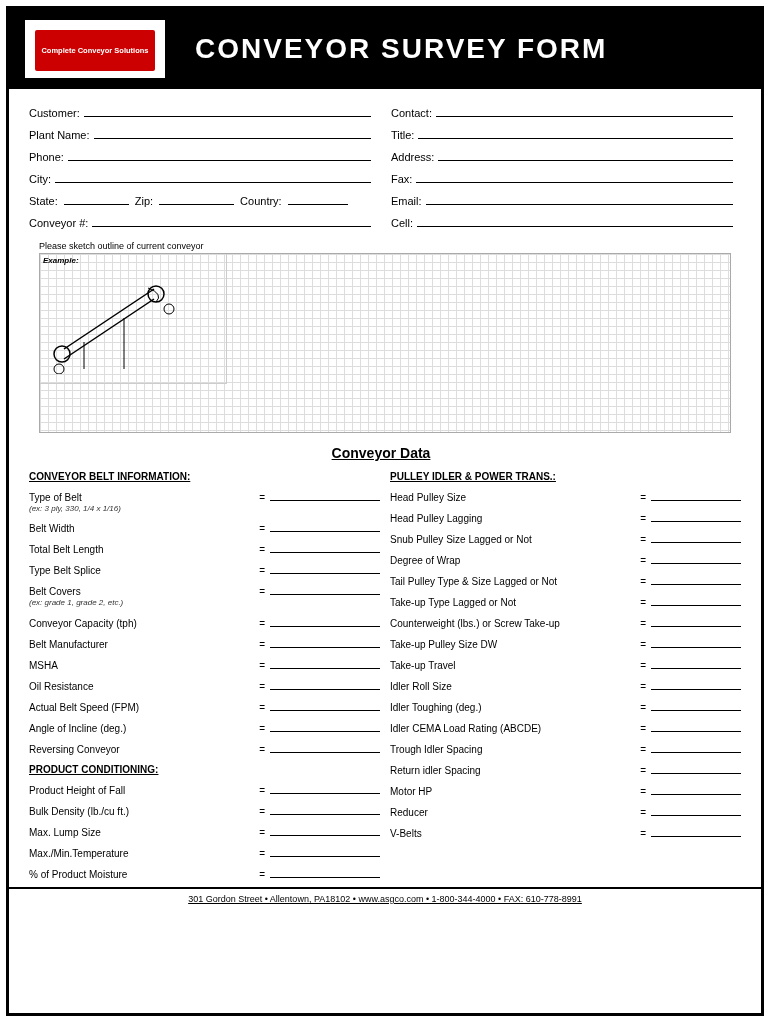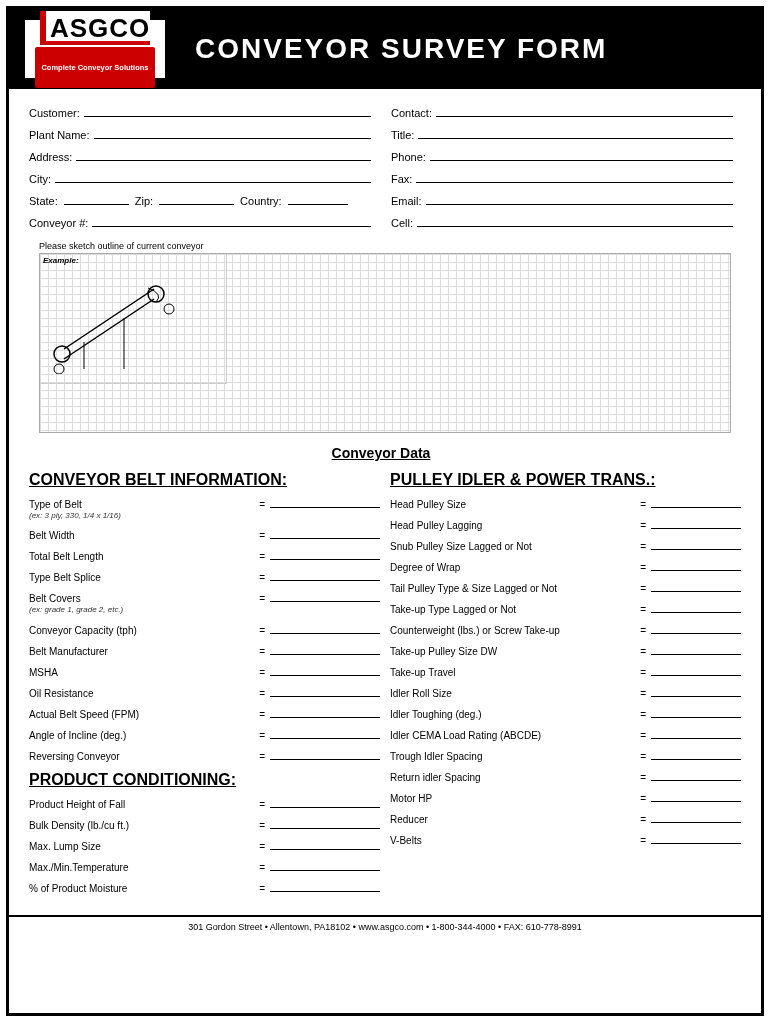--- a/index.html
+++ b/index.html
@@ -141,21 +141,21 @@
       gap: 0;
       padding: 0 20px;
     }
     .data-col {
       flex: 1;
       padding-right: 10px;
     }
     .data-col:last-child { padding-right: 0; }
 
     .section-heading {
-      font-size: 16px;
+      font-size: 10px;
       font-weight: bold;
       text-decoration: underline;
       margin-bottom: 5px;
       margin-top: 0;
     }
     .data-field {
       display: flex;
       align-items: baseline;
       margin-bottom: 4px;
       gap: 3px;
@@ -185,55 +185,43 @@
     }
     .data-line-sm {
       width: 90px;
     }
 
     
     .footer {
       text-align: center;
       font-size: 9px;
       border-top: 2px solid #000;
-      margin-top: 16px;
+      margin-top: 2px;
       padding: 5px 0 4px 0;
       color: #000;
+      text-decoration: underline;
     }
 
     
     .page-border {
       border: 3px solid #000;
       margin: 6px;
       min-height: 1010px;
       display: flex;
       flex-direction: column;
     }
     .main-content { flex: 1; }
   </style>
 </head>
 <body>
 
 <div class="page-border">
 
   <div class="header">
     <div class="logo-box">
-      <div class="logo-asgco-text">
-
-        <svg width="110" height="34" viewBox="0 0 110 34">
-
-          <rect x="0" y="0" width="6" height="34" fill="#cc0000"></rect>
-
-          <rect x="6" y="0" width="104" height="34" fill="#fff"></rect>
-
-          <text x="10" y="26" font-family="Arial Black, Arial" font-size="26" font-weight="900" fill="#000" letter-spacing="1">ASGCO</text>
-
-          <rect x="6" y="30" width="104" height="4" fill="#cc0000"></rect>
-        </svg>
-      </div>
       <div class="logo-subtitle">Complete Conveyor Solutions</div>
     </div>
     <div class="header-title">CONVEYOR SURVEY FORM</div>
   </div>
 
   <div class="main-content">
 
     <div class="form-section">
 
       <div class="form-row">
@@ -253,25 +241,25 @@
           <div class="form-line"></div>
         </div>
         <div class="form-col">
           <span class="form-label">Title:</span>
           <div class="form-line"></div>
         </div>
       </div>
 
       <div class="form-row">
         <div class="form-col">
+          <span class="form-label">Phone:</span>
+          <div class="form-line"></div>
+        </div>
+        <div class="form-col">
           <span class="form-label">Address:</span>
-          <div class="form-line"></div>
-        </div>
-        <div class="form-col">
-          <span class="form-label">Phone:</span>
           <div class="form-line"></div>
         </div>
       </div>
 
       <div class="form-row">
         <div class="form-col">
           <span class="form-label">City:</span>
           <div class="form-line"></div>
         </div>
         <div class="form-col">

